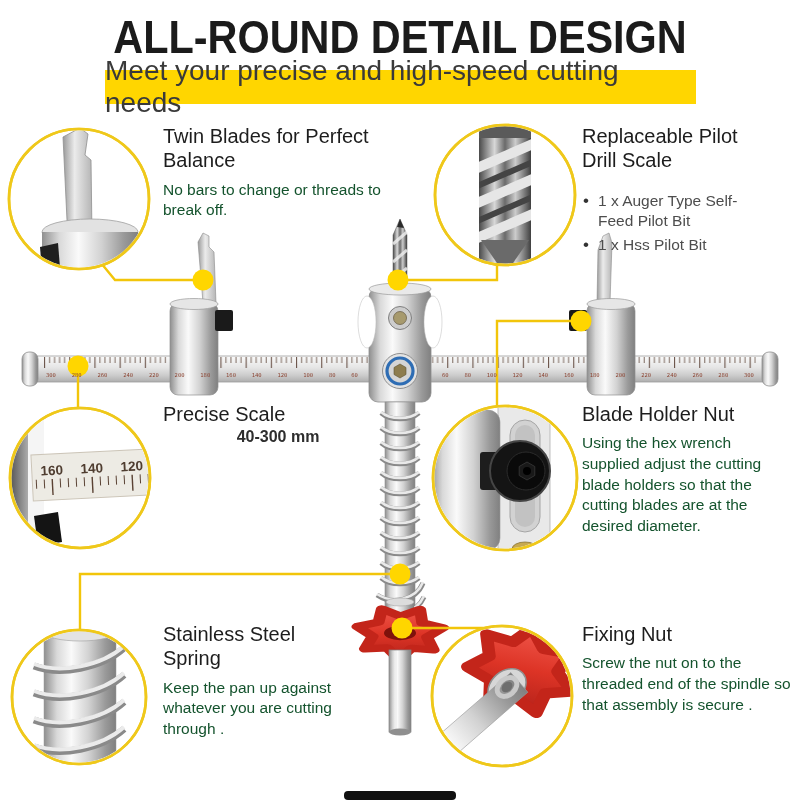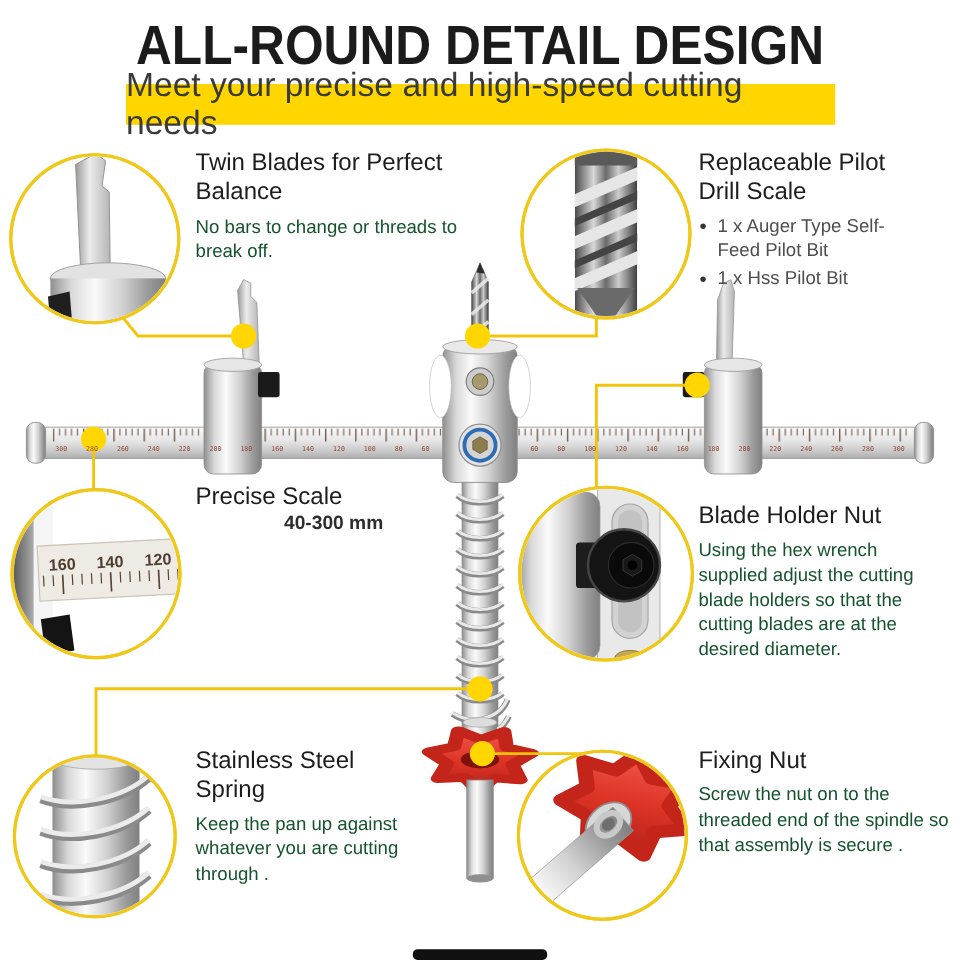--- a/index.html
+++ b/index.html
@@ -6,21 +6,21 @@
     font-family:"Liberation Sans",sans-serif;position:relative;overflow:hidden;}
   .abs{position:absolute;}
   .title{left:0;right:0;top:10px;text-align:center;font-size:46px;font-weight:800;
     color:#1b1b1b;letter-spacing:0px;transform:scaleX(.9);white-space:nowrap;}
   .subtitle-bar{left:105px;top:70px;width:591px;height:34px;background:#FFD600;
     display:flex;align-items:center;justify-content:center;}
   .subtitle-bar span{font-size:28px;color:#3a3a3a;}
   .callout h3{margin:0;font-size:20px;line-height:1.22;color:#1d1d1d;font-weight:normal;}
   .callout p{margin:7px 0 0;font-size:15.5px;line-height:1.33;color:#14532d;}
   .range{font-weight:bold;color:#2d2d2d;font-size:16px;margin-top:2px;text-align:center;}
-  ul.bullets{margin:6px 0 0;padding:0;list-style:none;font-size:15.5px;color:#4d4d4d;line-height:1.3;}
+  ul.bullets{margin:18px 0 0;padding:0;list-style:none;font-size:15.5px;color:#4d4d4d;line-height:1.3;}
   ul.bullets li{position:relative;padding-left:16px;margin-bottom:4px;max-width:150px;}
   ul.bullets li::before{content:"\2022";position:absolute;left:1px;top:-1px;color:#333;font-size:17px;}
   .ruler-labels{position:absolute;display:flex;justify-content:space-between;
     font-size:5.5px;color:#8d4634;font-family:"DejaVu Sans Mono",monospace;pointer-events:none;}
   .bottom-bar{left:344px;top:791px;width:112px;height:9px;background:#101010;border-radius:4px;}
   svg{position:absolute;left:0;top:0;}
   svg text{font-family:"Liberation Sans",sans-serif;}
 </style>
 </head>
 <body>
@@ -331,21 +331,21 @@
       <li>1 x Auger Type Self-Feed Pilot Bit</li>
       <li>1 x Hss Pilot Bit</li>
     </ul>
 </div>
 
 <div class="abs callout" style="left:163px;top:402px;width:230px;">
   <h3>Precise Scale</h3>
   <div class="range">40-300 mm</div>
 </div>
 
-<div class="abs callout" style="left:582px;top:418px;width:200px;">
+<div class="abs callout" style="left:582px;top:402px;width:200px;">
   <h3>Blade Holder Nut</h3>
   <p>Using the hex wrench supplied  adjust the cutting blade holders so that the cutting blades are at the desired diameter.</p>
 </div>
 
 <div class="abs callout" style="left:163px;top:622px;width:215px;">
   <h3 style="width:150px;">Stainless Steel Spring</h3>
   <p>Keep the pan up against whatever you are cutting through .</p>
 </div>
 
 <div class="abs callout" style="left:582px;top:622px;width:212px;">

